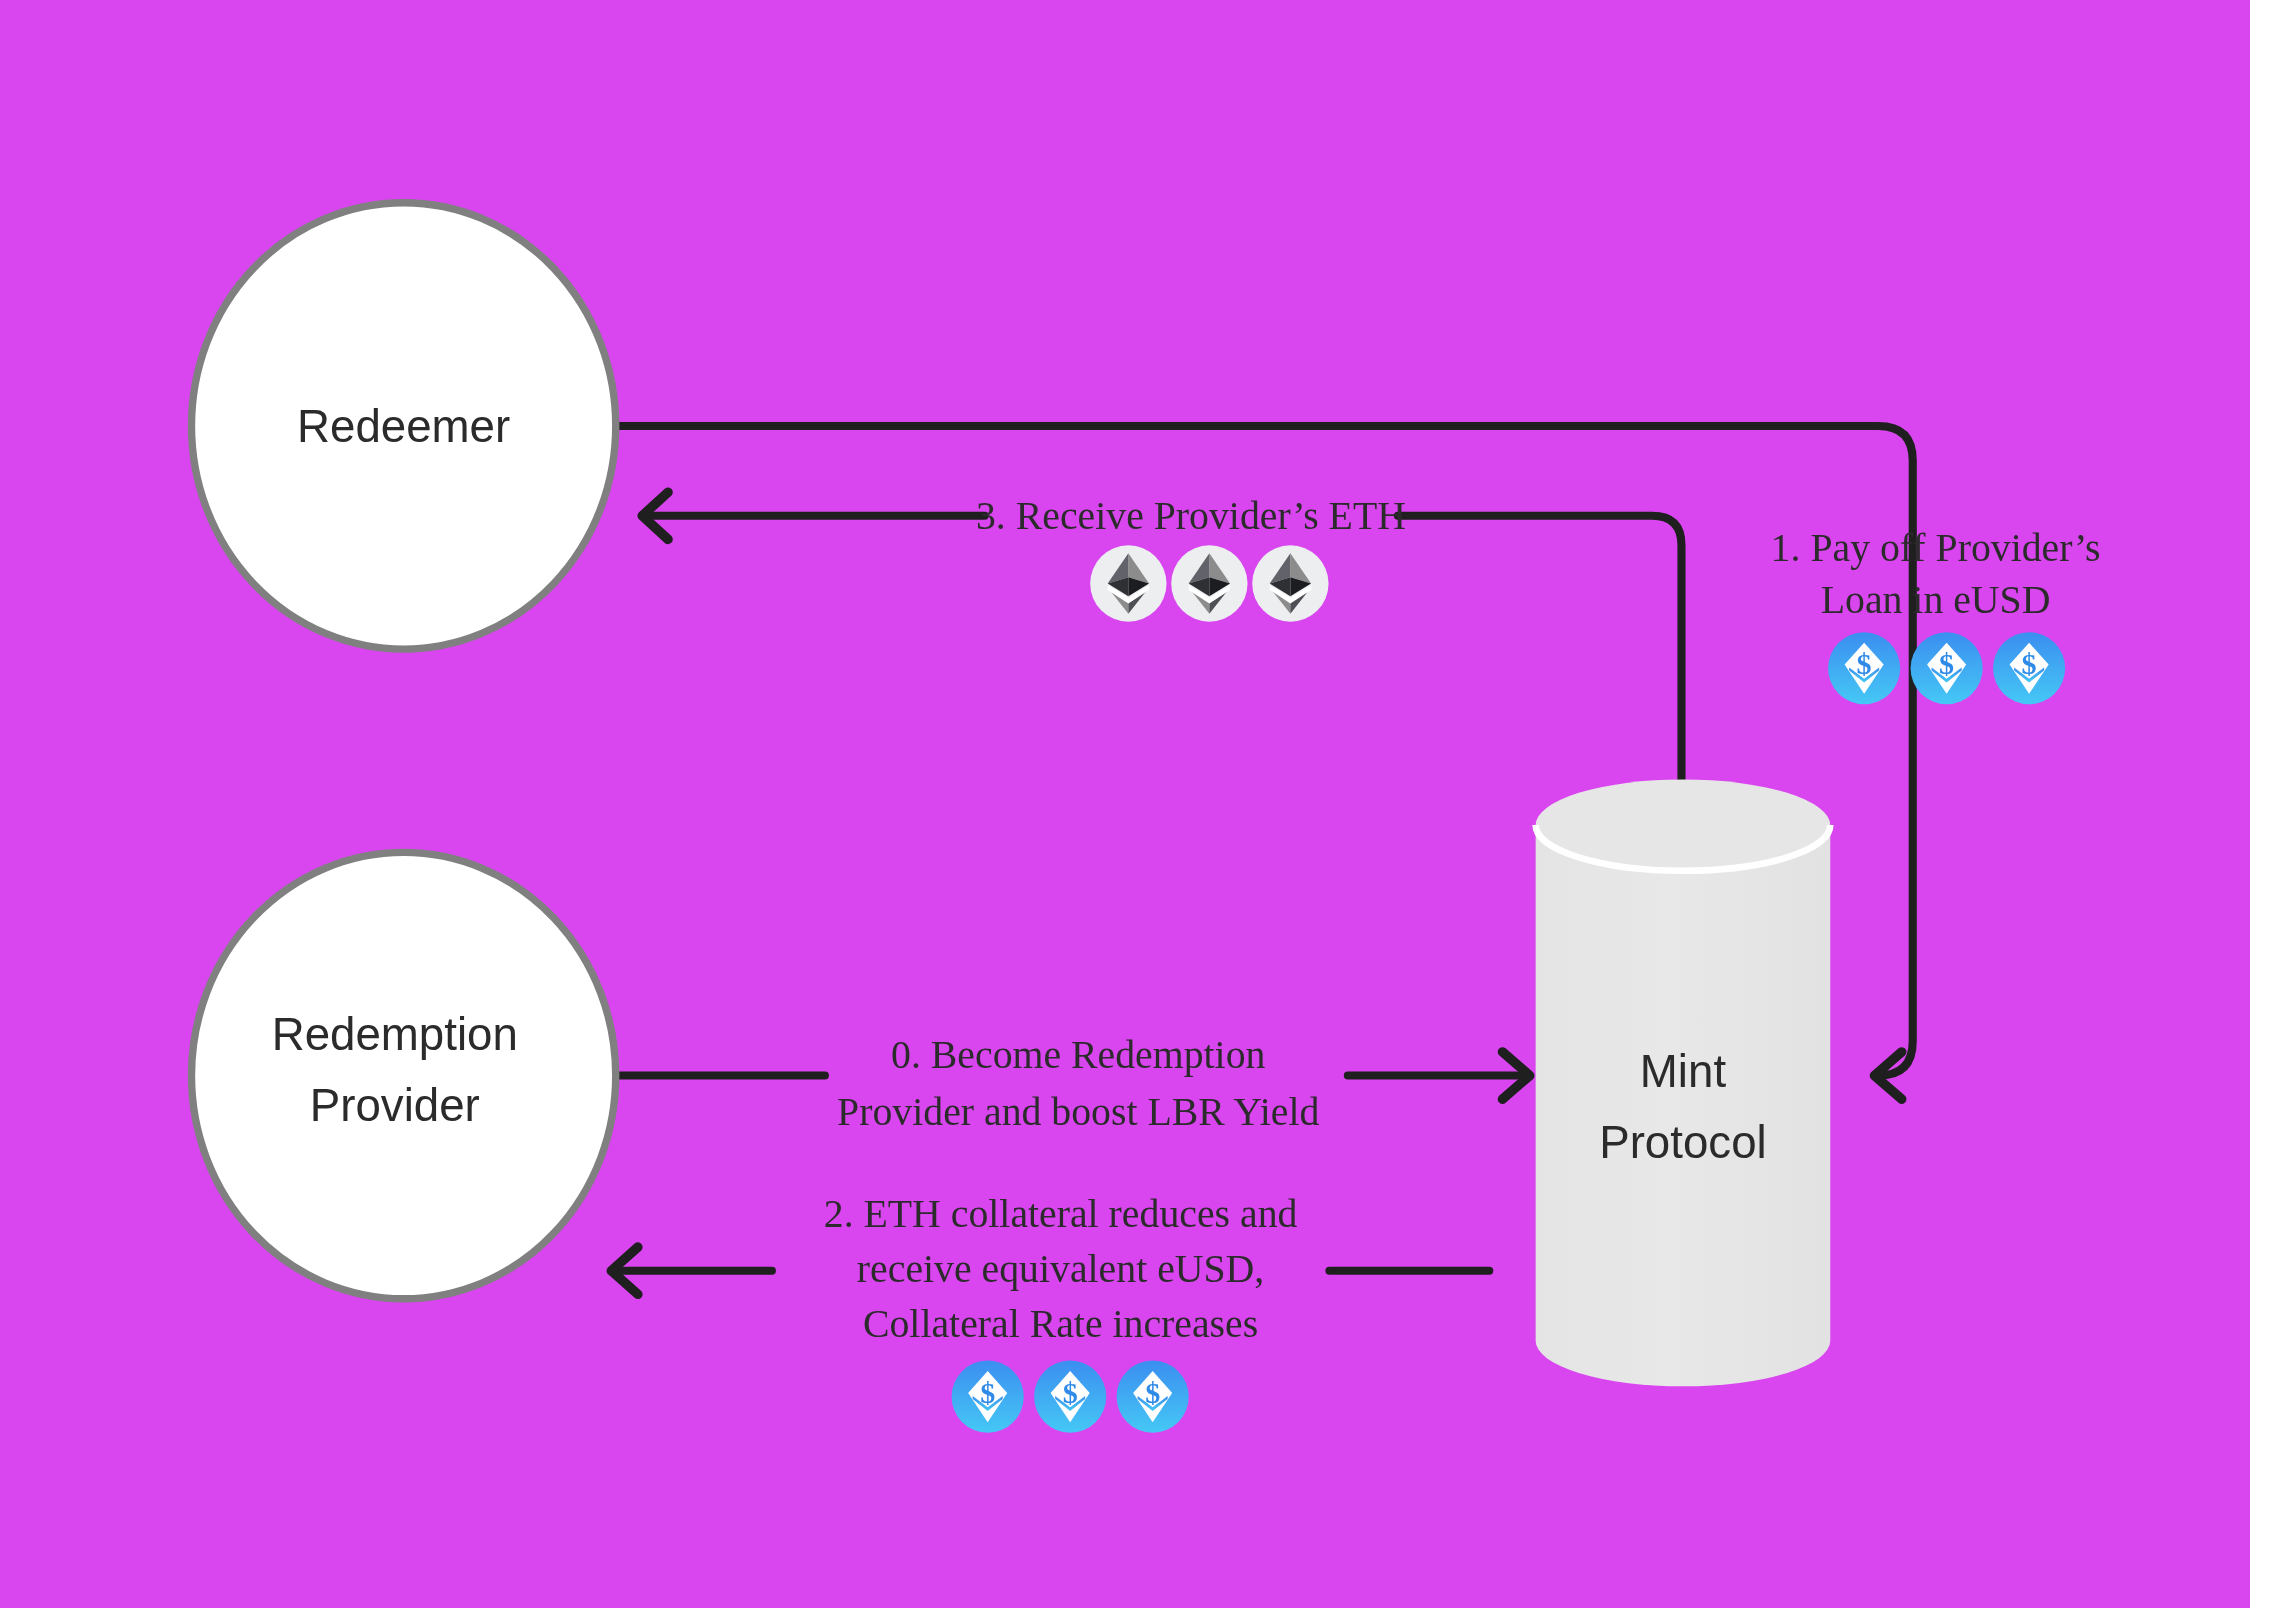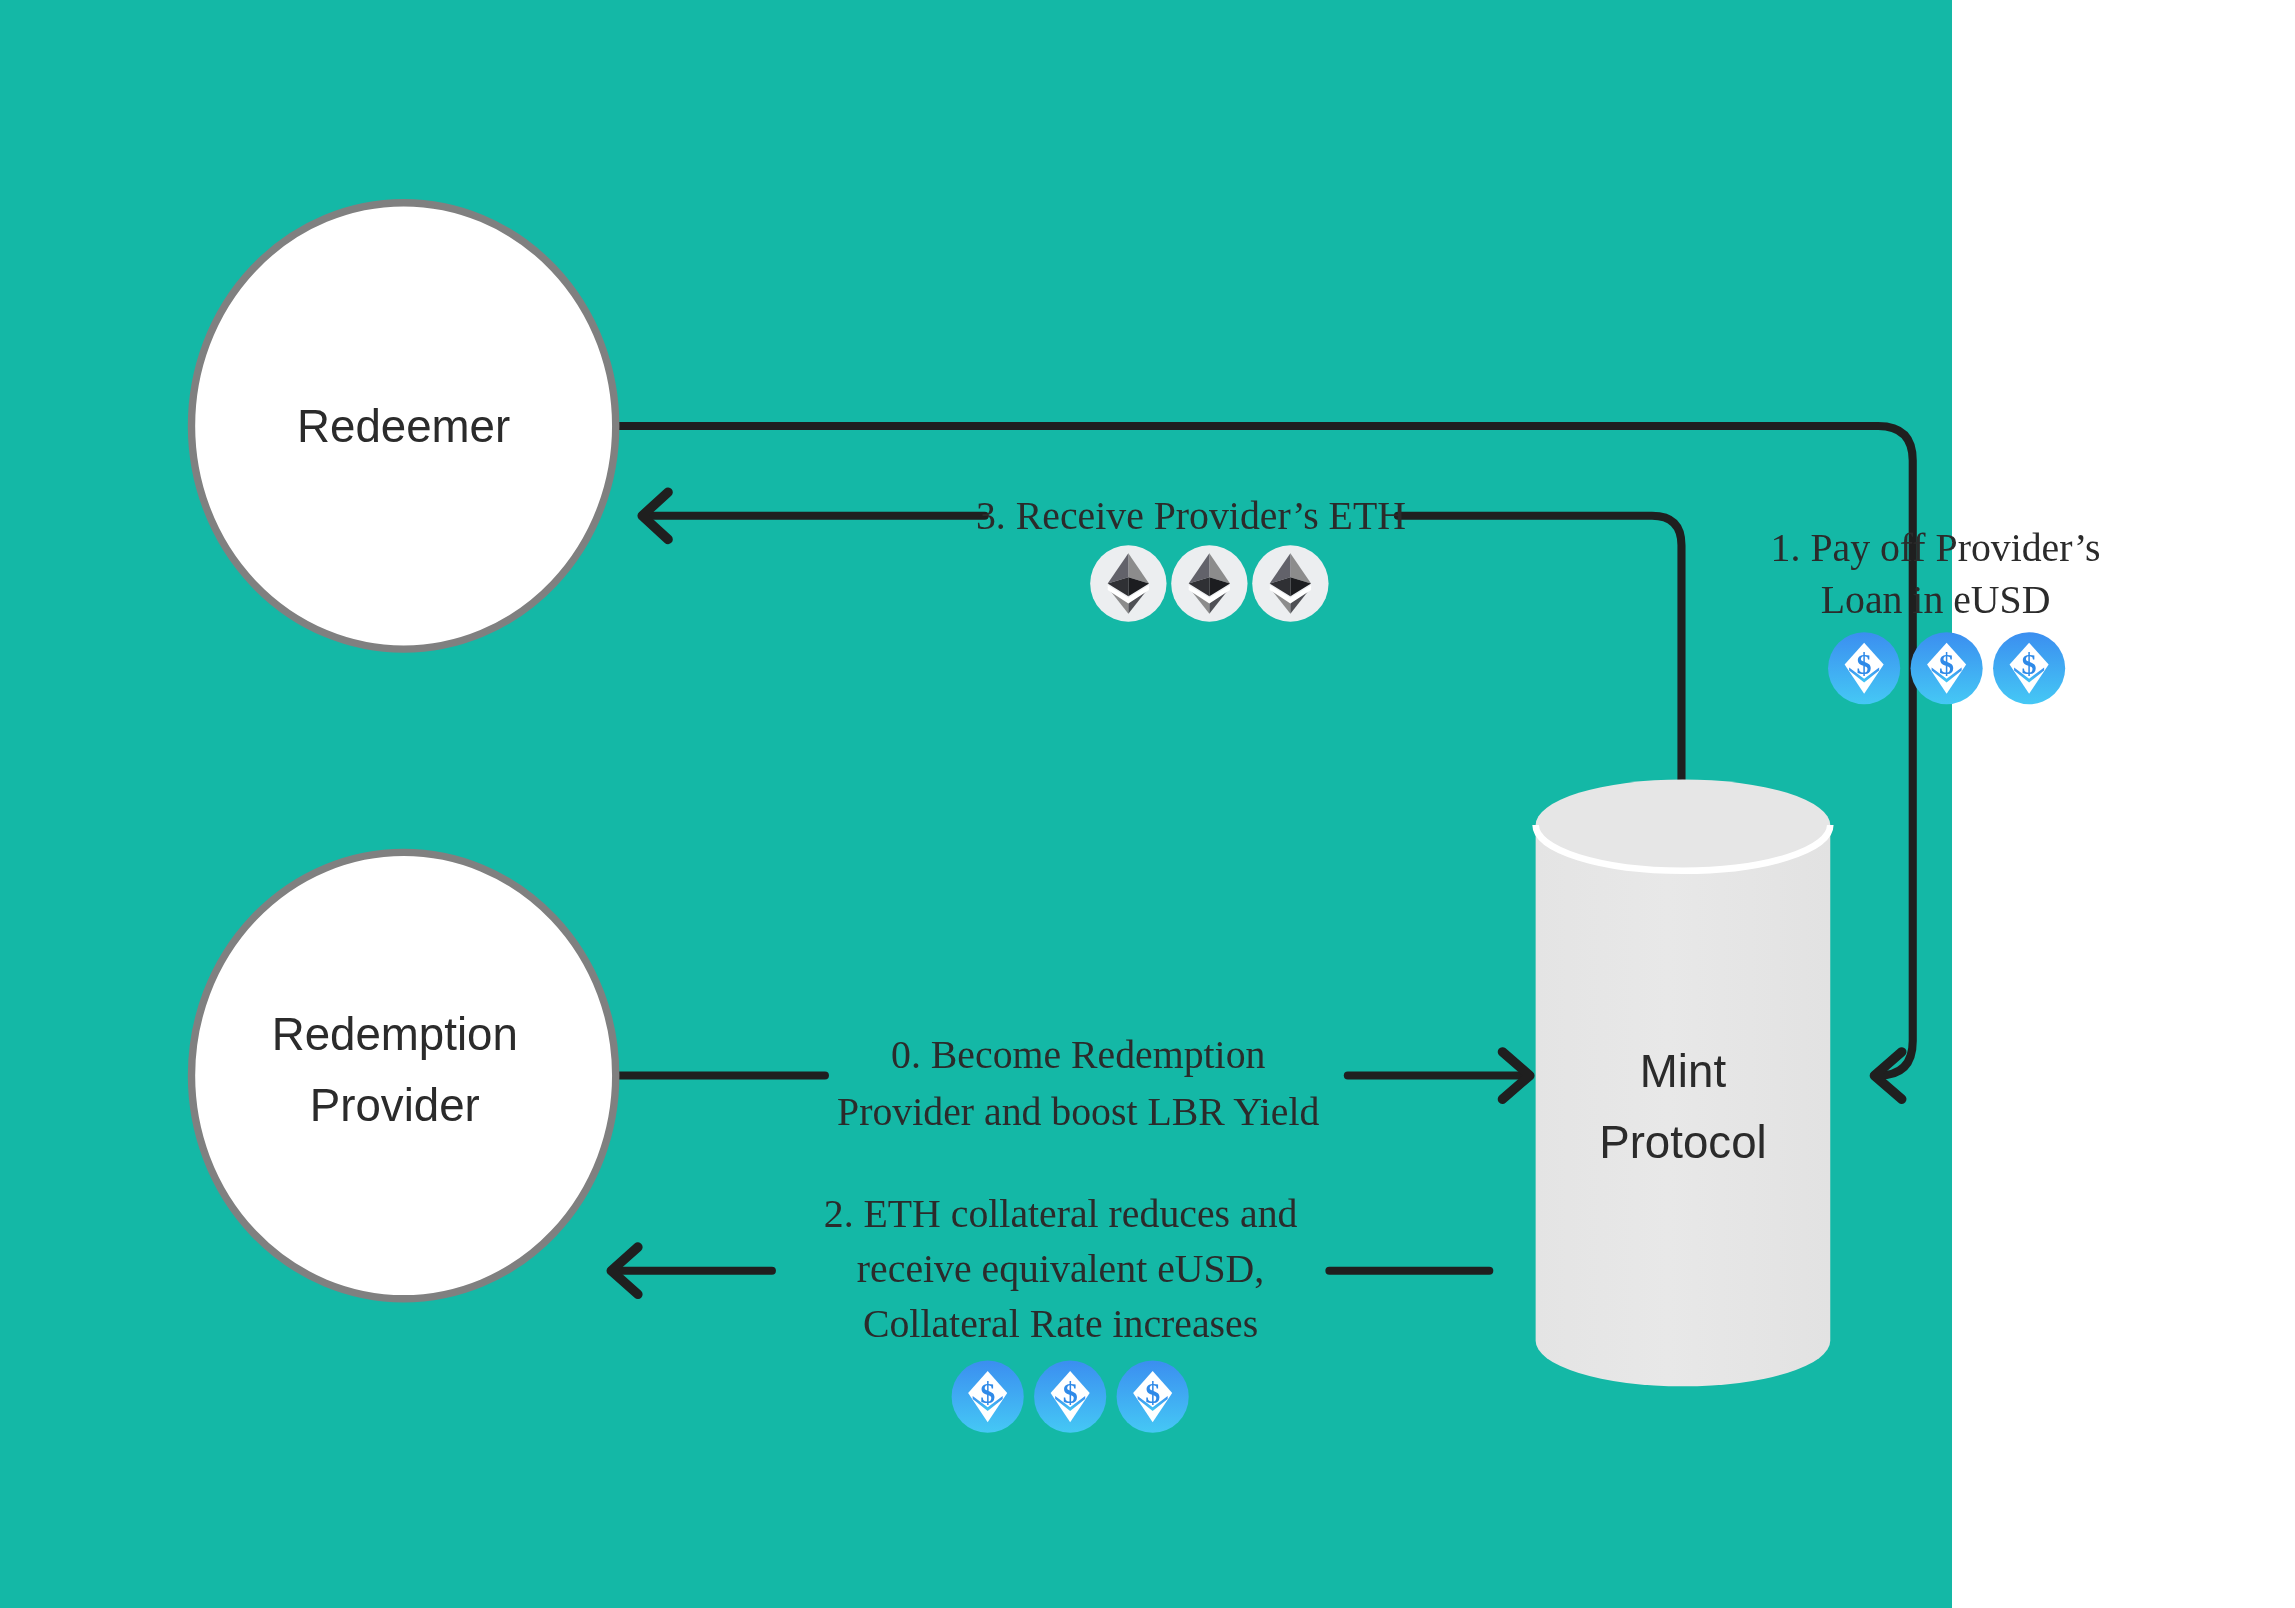--- a/index.html
+++ b/index.html
@@ -8,23 +8,23 @@
     background: #ffffff;
   }
   body {
     width: 2295px;
     height: 1609px;
     overflow: hidden;
     font-family: "Liberation Sans", sans-serif;
   }
   #diagram-root {
     position: relative;
-    width: 1952px;
+    width: 2250px;
     height: 1609px;
-    background: #14b8a6;
+    background: #d946ef;
   }
   #diagram-svg {
     position: absolute;
     top: 0;
     left: 0;
     width: 2295px;
     height: 1609px;
   }
   .node-label {
     font-family: "Liberation Sans", sans-serif;

